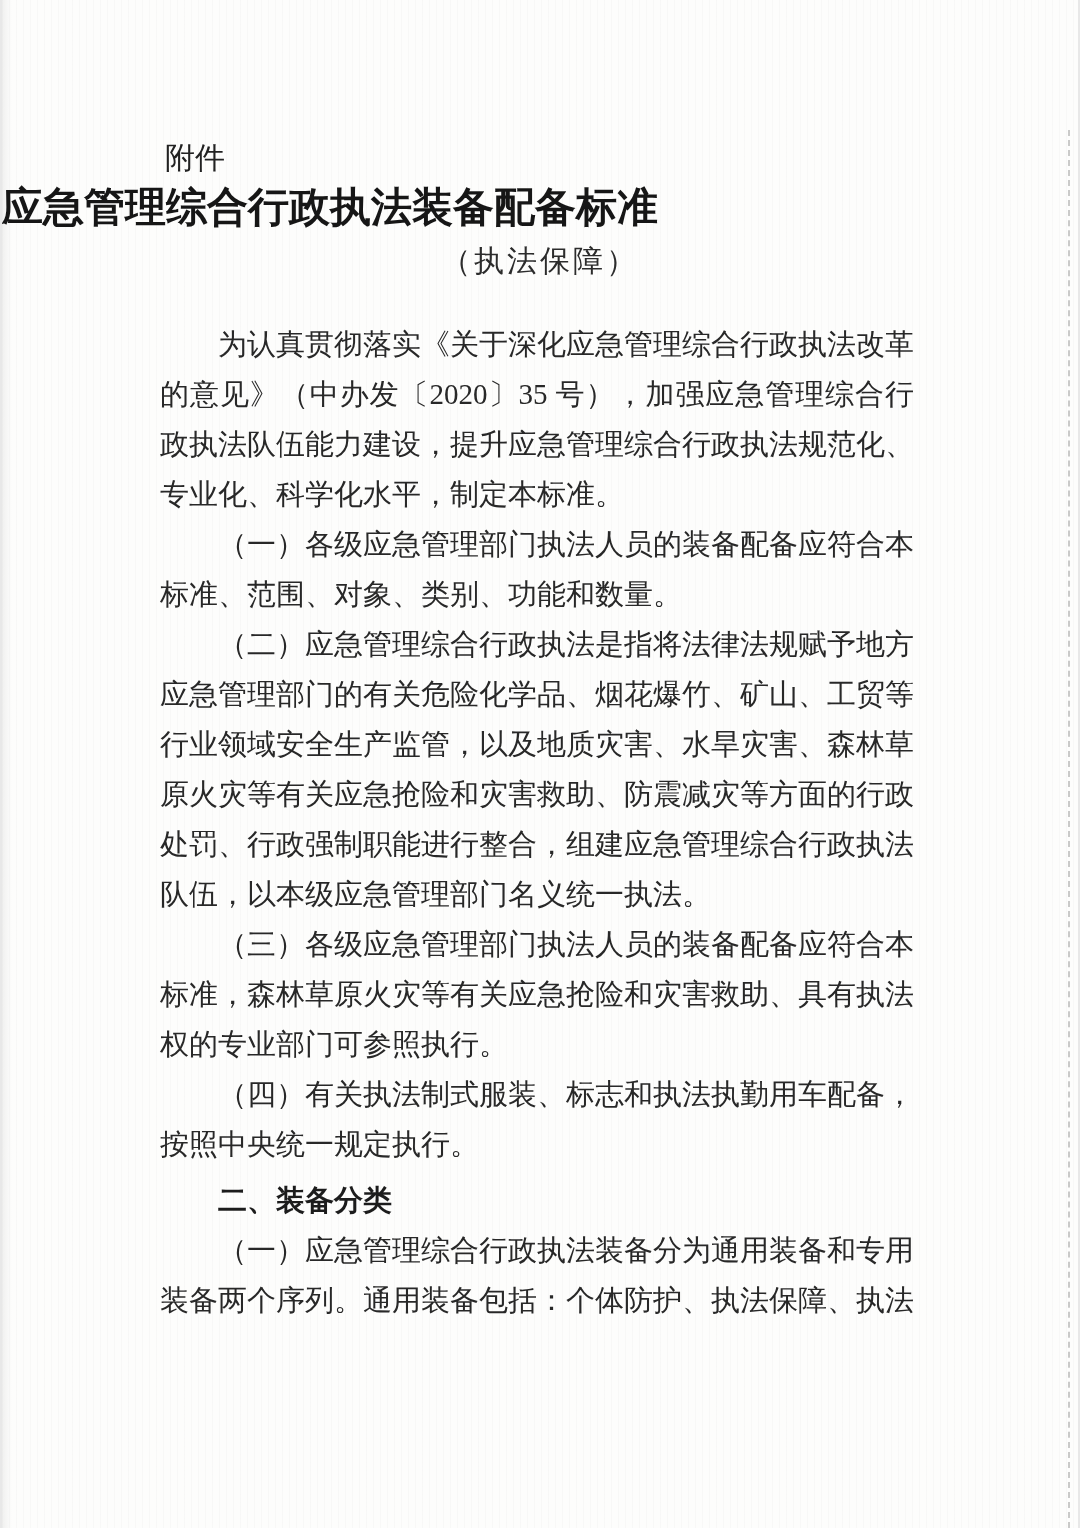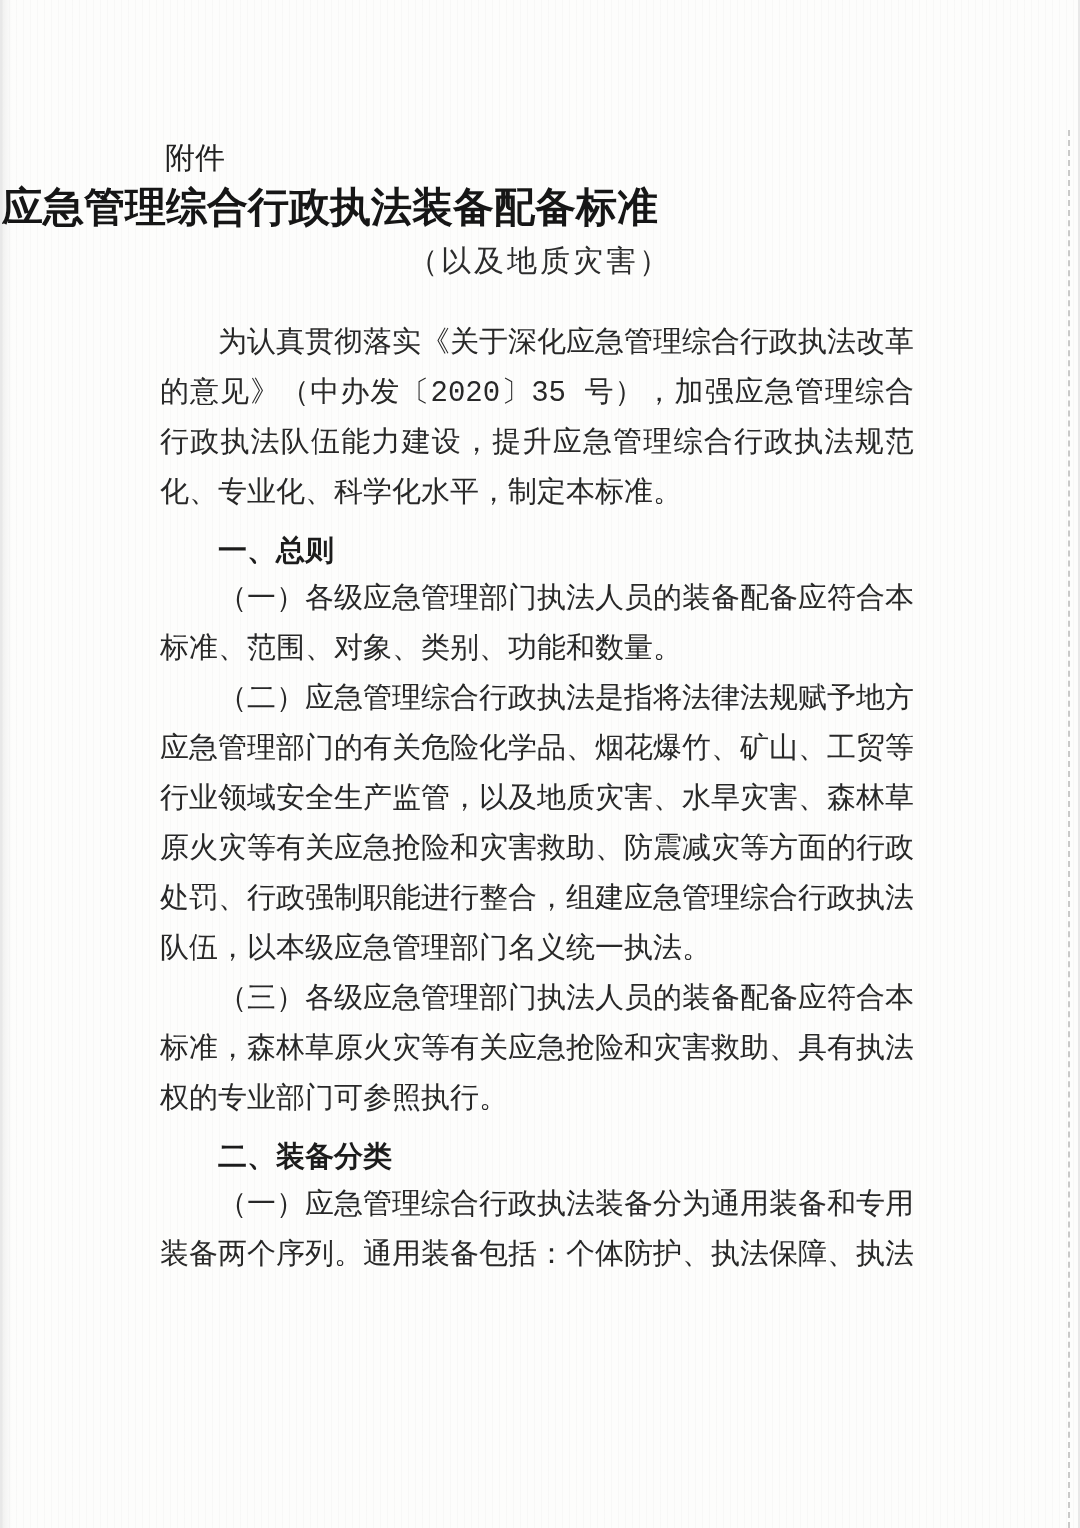--- a/index.html
+++ b/index.html
@@ -55,55 +55,54 @@
     margin: 40px 0 0 158px;
     font-size: 29px;
     line-height: 50px;
     text-align: justify;
     text-justify: inter-character;
     color: #282828;
   }
   .doc-body p {
     margin: 0;
     text-indent: 2em;
-    font-family: Liberation Mono, monospace;
   }
   .section-heading {
     margin: 6px 0 0 0;
     font-size: 29px;
     line-height: 50px;
     font-weight: bold;
     text-indent: 2em;
     font-family: "Liberation Sans", "DejaVu Sans", sans-serif;
     color: #1c1c1c;
   }
 </style>
 </head>
 <body>
 
 <div class="page">
 
   <div class="attachment">附件</div>
 
   <h1 class="doc-title">应急管理综合行政执法装备配备标准</h1>
 
-  <div class="doc-subtitle">（以及地质灾害）</div>
+  <div class="doc-subtitle">（执法保障）</div>
 
   <div class="doc-body">
 
     <p>为认真贯彻落实《关于深化应急管理综合行政执法改革的意见》（中办发〔2020〕35 号），加强应急管理综合行政执法队伍能力建设，提升应急管理综合行政执法规范化、专业化、科学化水平，制定本标准。</p>
 
-    <h2 class="section-heading">一、总则</h2>
 
     <p>（一）各级应急管理部门执法人员的装备配备应符合本标准、范围、对象、类别、功能和数量。</p>
 
     <p>（二）应急管理综合行政执法是指将法律法规赋予地方应急管理部门的有关危险化学品、烟花爆竹、矿山、工贸等行业领域安全生产监管，以及地质灾害、水旱灾害、森林草原火灾等有关应急抢险和灾害救助、防震减灾等方面的行政处罚、行政强制职能进行整合，组建应急管理综合行政执法队伍，以本级应急管理部门名义统一执法。</p>
 
     <p>（三）各级应急管理部门执法人员的装备配备应符合本标准，森林草原火灾等有关应急抢险和灾害救助、具有执法权的专业部门可参照执行。</p>
 
+    <p>（四）有关执法制式服装、标志和执法执勤用车配备，按照中央统一规定执行。</p>
 
     <h2 class="section-heading">二、装备分类</h2>
 
     <p>（一）应急管理综合行政执法装备分为通用装备和专用装备两个序列。通用装备包括：个体防护、执法保障、执法</p>
 
   </div>
 
   <div class="scan-edge-right"></div>
 
 </div>

